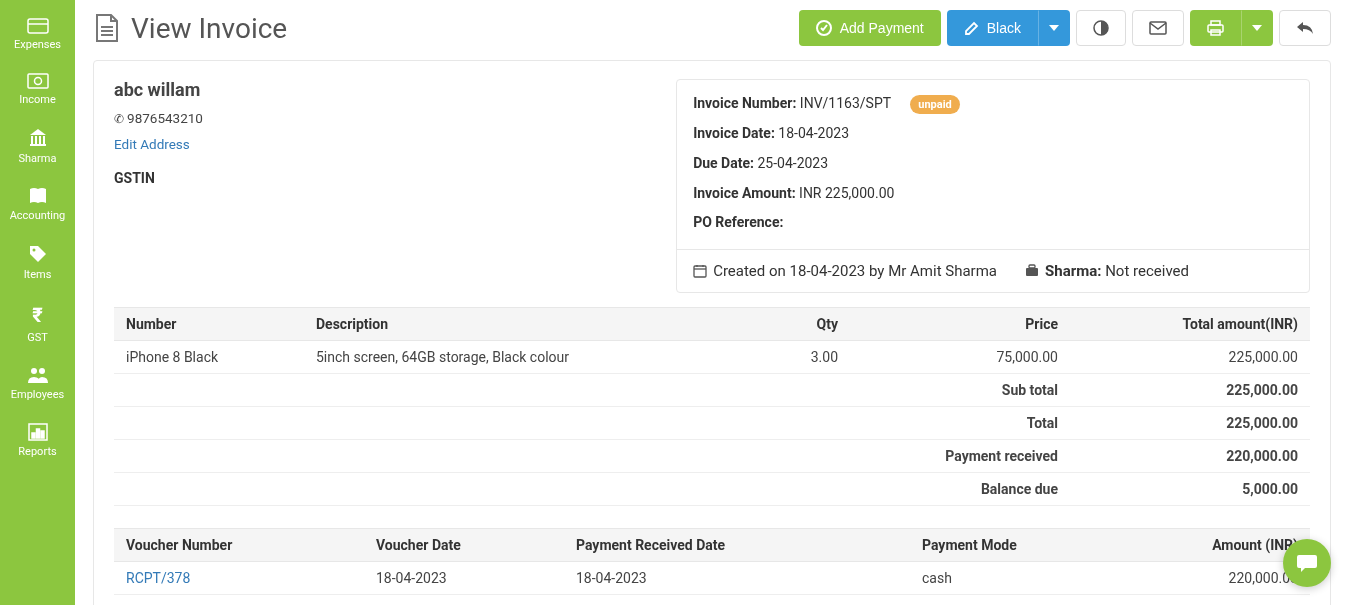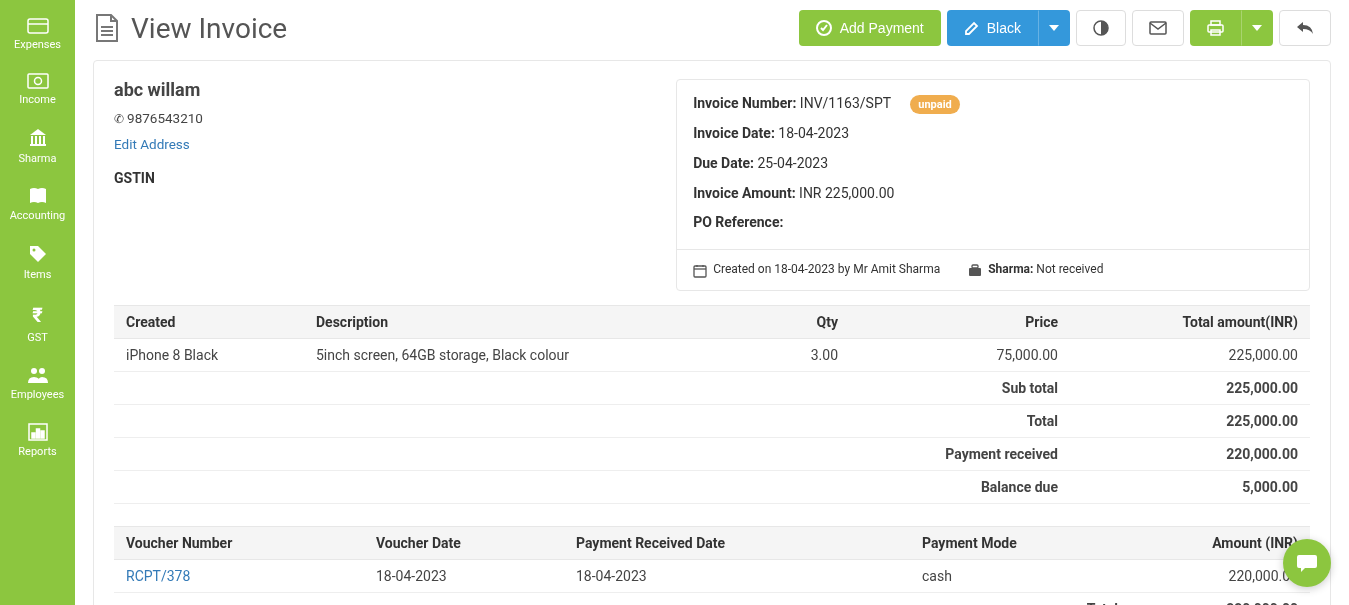--- a/index.html
+++ b/index.html
@@ -31,21 +31,21 @@
 .customer-addr { font-size:13.5px; color:#444; margin-bottom:4px; line-height:1.5; }
 .customer-phone { font-size:13.5px; color:#444; margin-bottom:10px; }
 .phone-icon { font-size:12px; margin-right:3px; color:#444; }
 .edit-address { color:#337ab7; font-size:13.5px; cursor:pointer; display:inline-block; margin-bottom:18px; }
 .gstin-label { font-weight:700; font-size:14px; color:#333; }
 .invoice-meta { width: 53%; }
 .meta-box { border:1px solid #e7e7e7; border-radius:4px; }
 .meta-body { padding:14px 16px; }
 .meta-line { font-size:14px; color:#333; margin-bottom:10px; line-height:1.4; }
 .meta-line b { font-weight:700; }
-.meta-footer { border-top:1px solid #e7e7e7; padding:12px 16px; display:flex; gap:28px; font-size:12px; color:#333; flex-wrap:wrap;}
+.meta-footer { border-top:1px solid #e7e7e7; padding:12px 16px; display:flex; gap:28px; font-size:15px; color:#333; flex-wrap:wrap;}
 .meta-footer .mf-item { display:flex; align-items:flex-start; gap:6px; }
 .badge { display:inline-block; background:#f0ad4e; color:#fff; font-size:11px; font-weight:700; padding:2px 8px; border-radius:10px; margin-left:16px; }
 table { width:100%; border-collapse:collapse; margin-top:14px; }
 th, td { padding:8px 12px; font-size:14px; }
 thead th { text-align:left; font-weight:700; color:#333; background:#f5f5f5; border-top:1px solid #e7e7e7; border-bottom:1px solid #e7e7e7; }
 tbody td { border-bottom:1px solid #eee; color:#444; }
 .tr-right { text-align:right; }
 .summary-row td { border-bottom:1px solid #eee; font-weight:700; }
 .summary-row .label { text-align:right; }
 .summary-row .val { text-align:right; }
@@ -276,21 +276,21 @@
                 <span><b>Sharma:</b> <span>Not received</span></span>
               </div>
             </div>
           </div>
         </div>
       </div>
 
       <table>
         <thead>
           <tr>
-            <th style="width:190px;">Created</th>
+            <th style="width:190px;">Number</th>
             <th>Description</th>
             <th class="tr-right" style="width:90px;">Qty</th>
             <th class="tr-right" style="width:220px;">Price</th>
             <th class="tr-right" style="width:240px;">Total amount(INR)</th>
           </tr>
         </thead>
         <tbody id="products-body">
             <tr>
               <td>iPhone 8 Black</td>
               <td>5inch screen, 64GB storage, Black colour</td>

